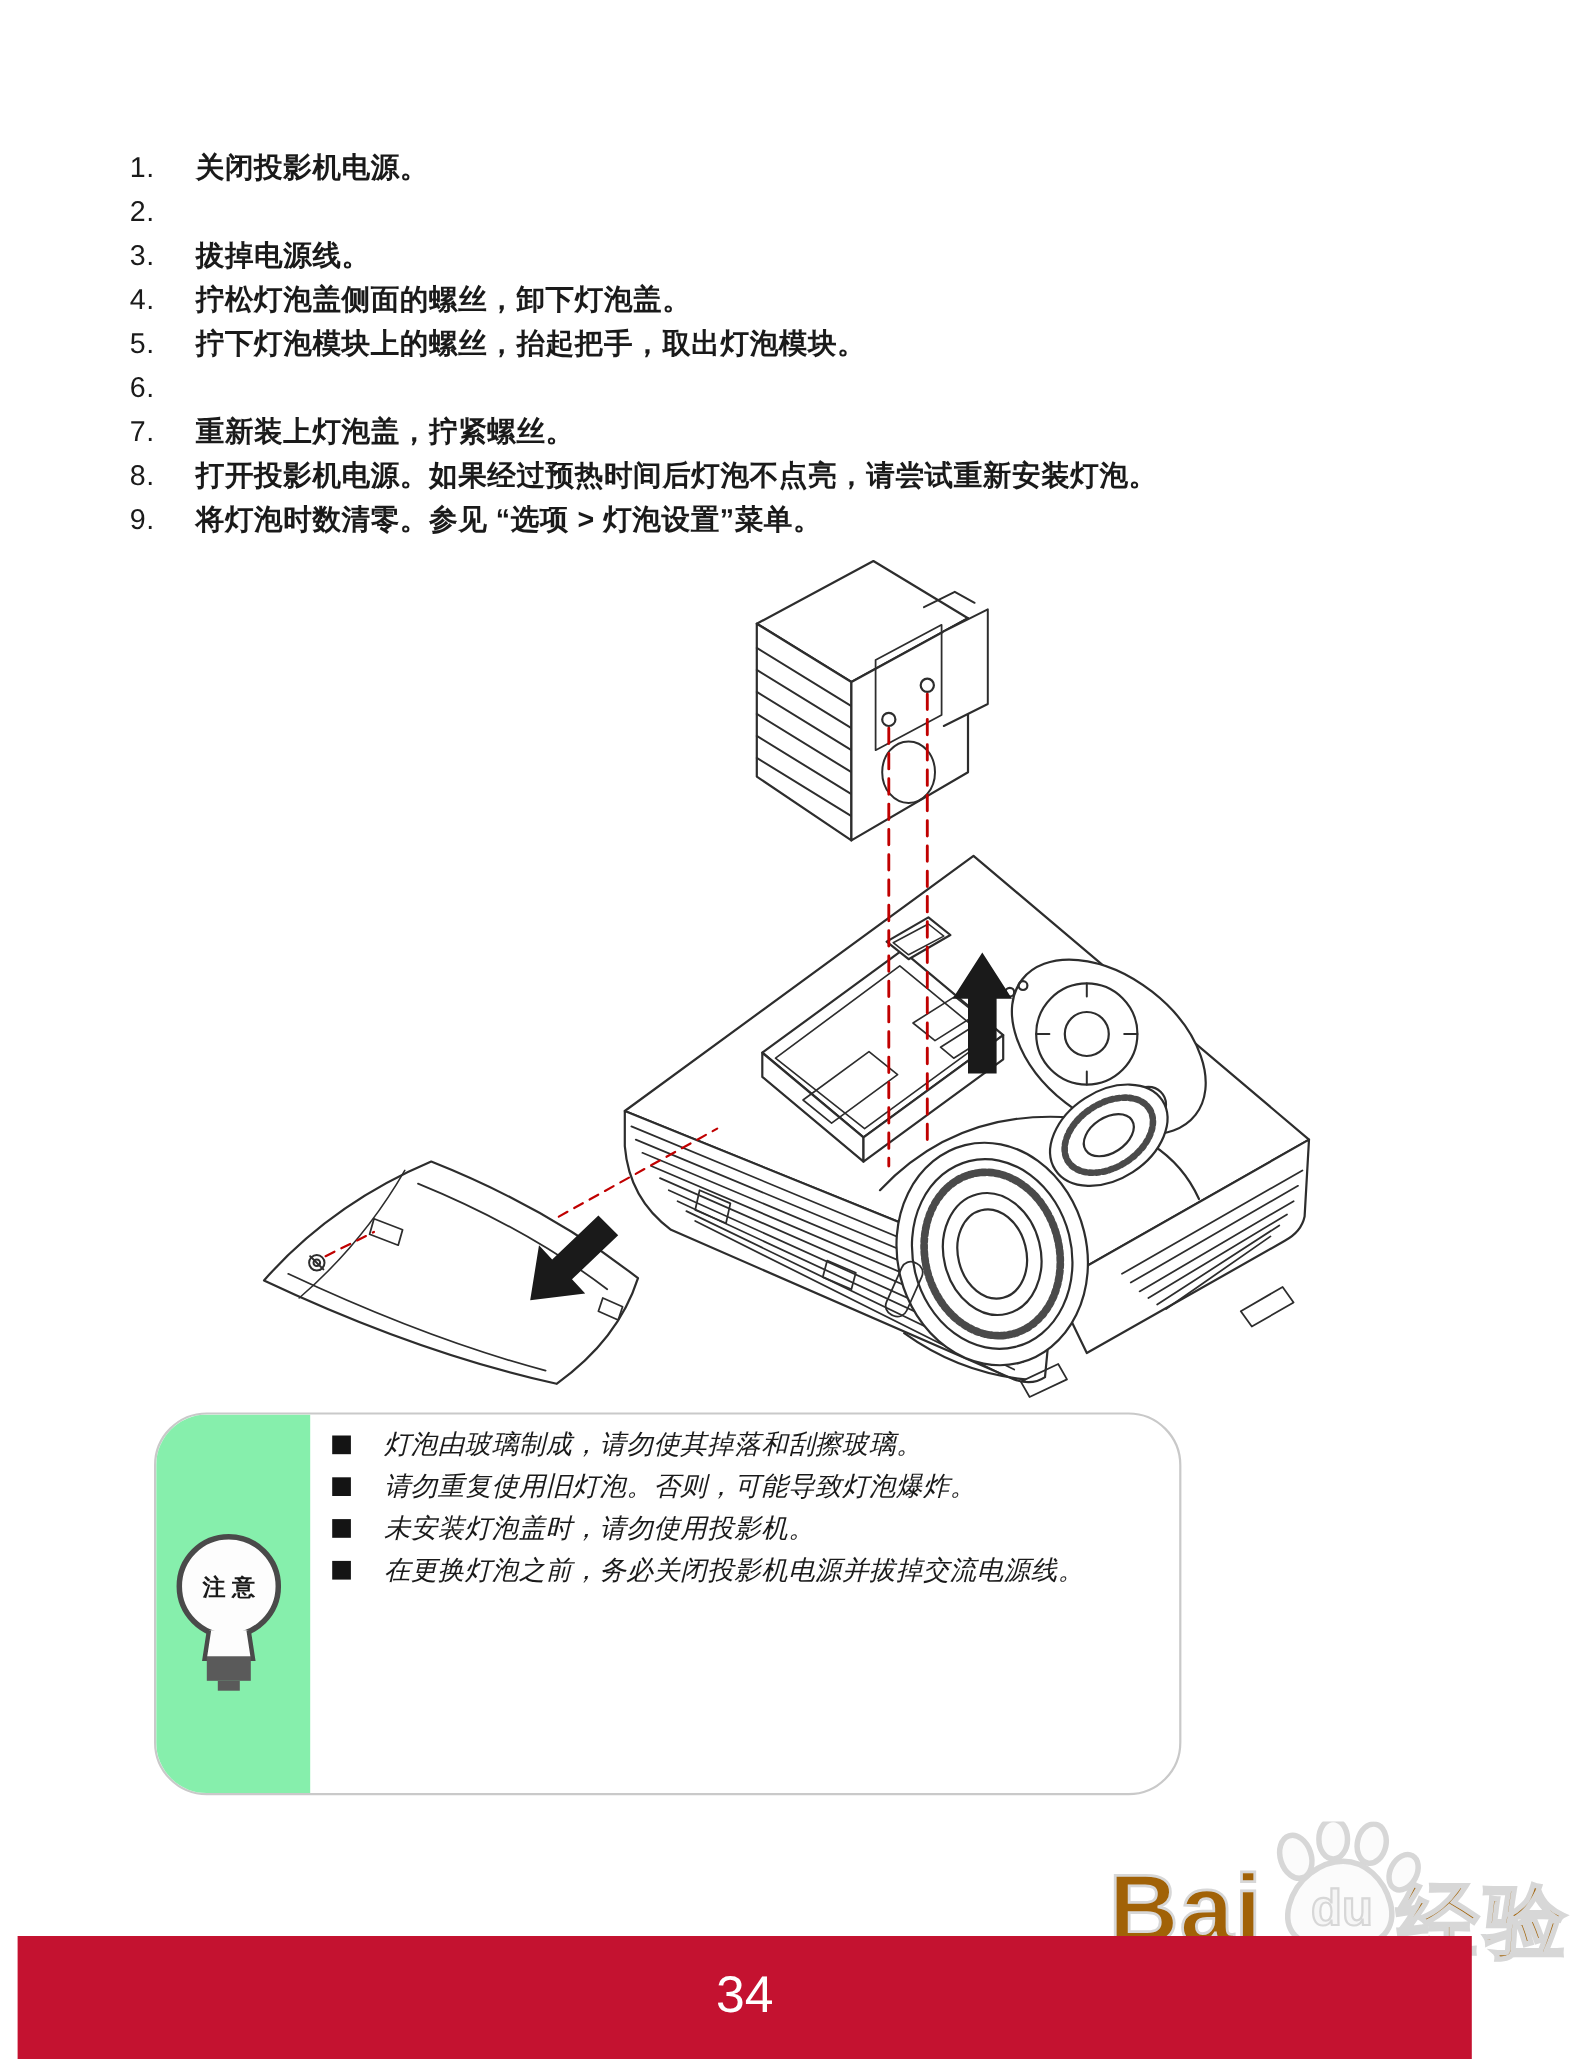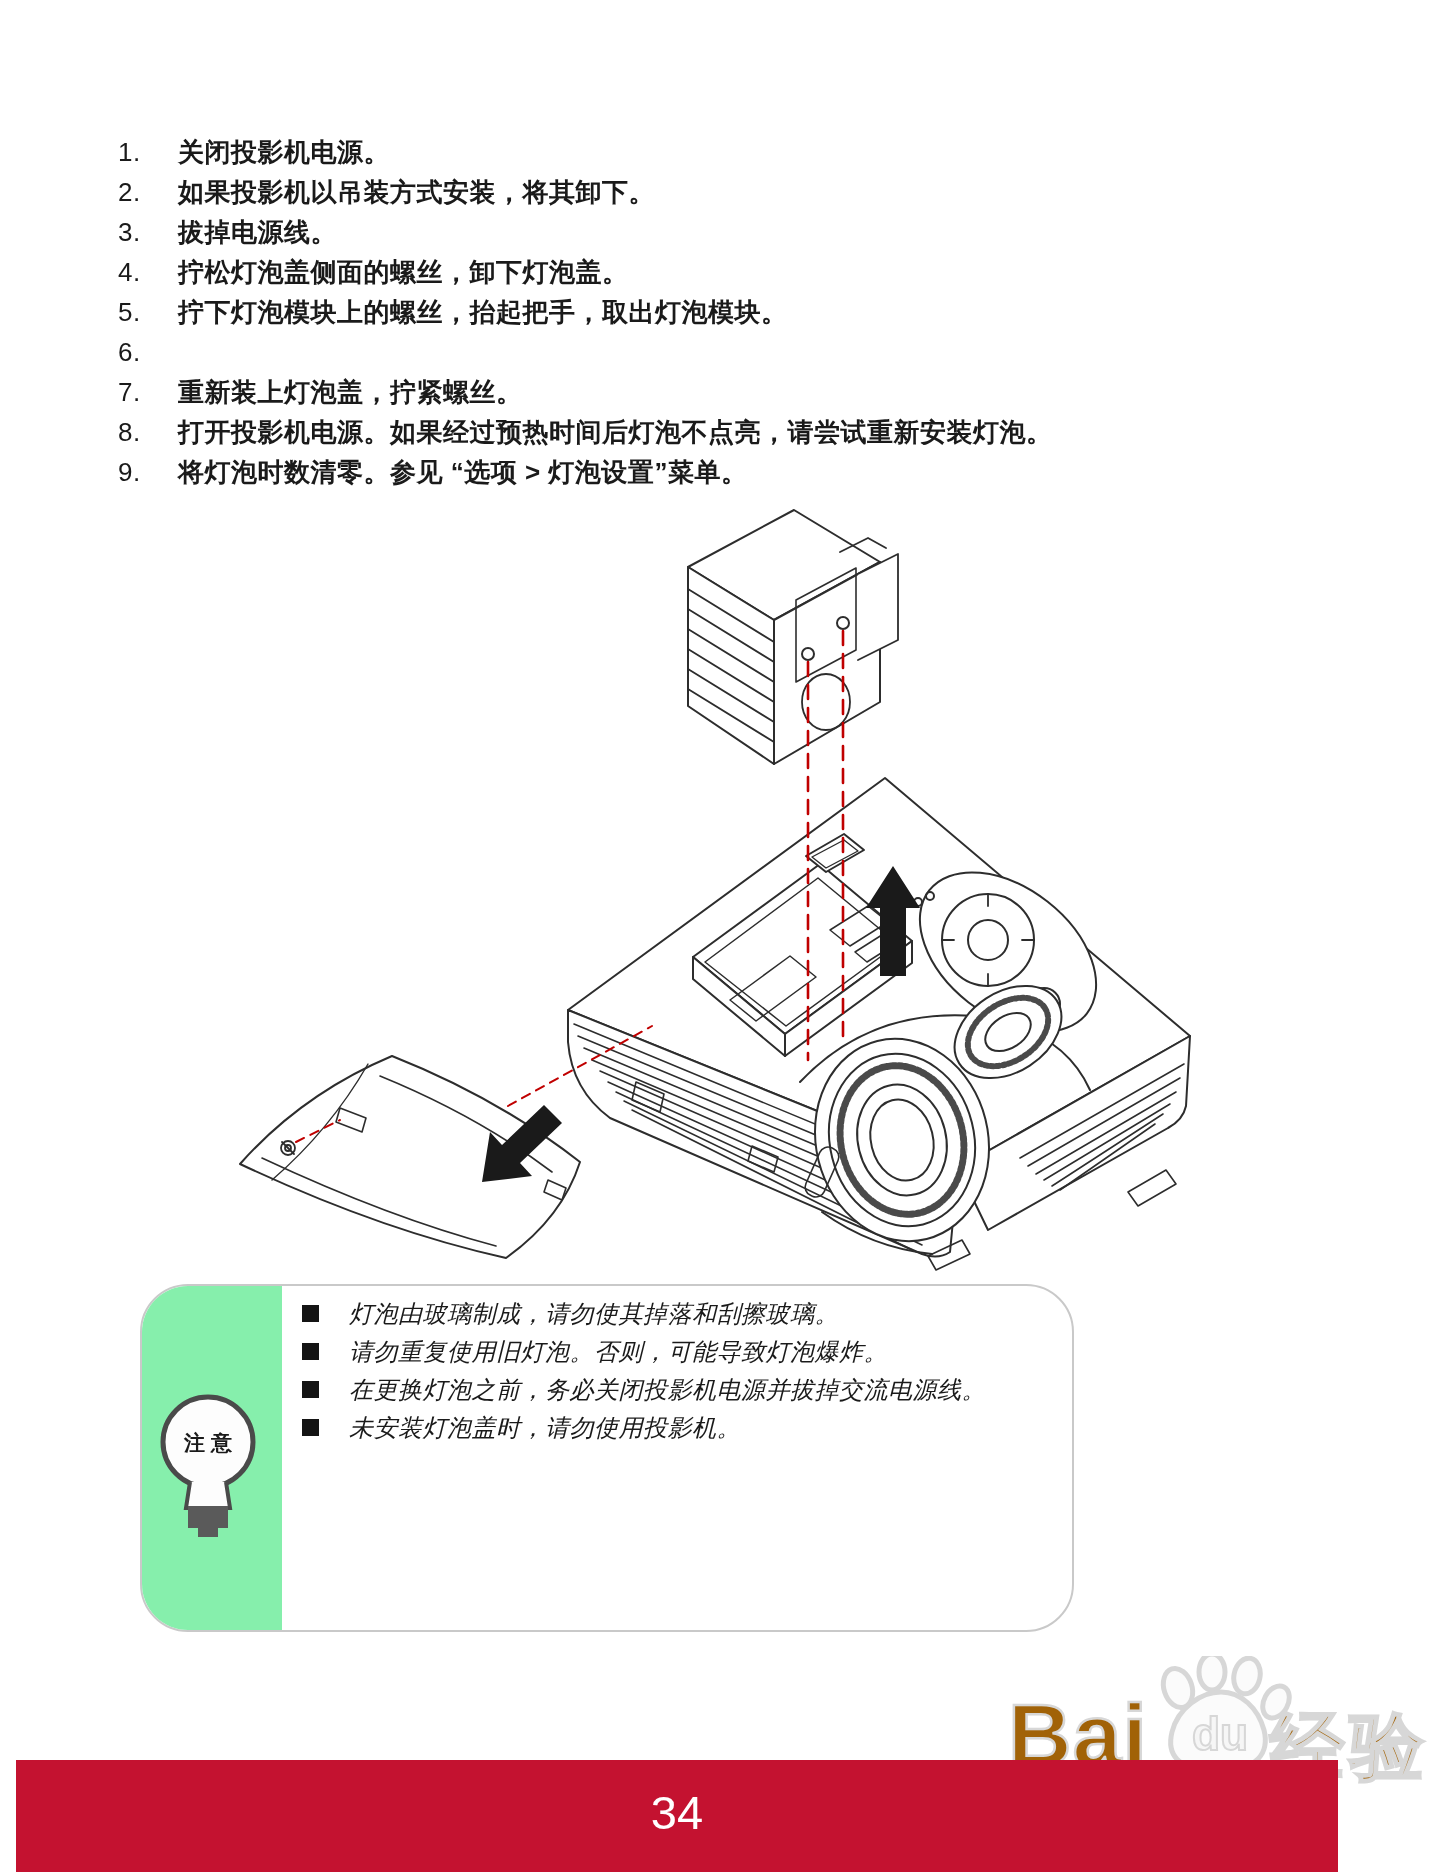--- a/index.html
+++ b/index.html
@@ -40,21 +40,20 @@
 </head>
 <body>
 
 <div class="steps">
   <div class="step">
     <span class="num">1.</span>
     <span class="txt">关闭投影机电源。</span>
   </div>
   <div class="step">
     <span class="num">2.</span>
-    <span class="txt">如果投影机以吊装方式安装，将其卸下。</span>
   </div>
   <div class="step">
     <span class="num">3.</span>
     <span class="txt">拔掉电源线。</span>
   </div>
   <div class="step">
     <span class="num">4.</span>
     <span class="txt">拧松灯泡盖侧面的螺丝，卸下灯泡盖。</span>
   </div>
   <div class="step">
@@ -217,25 +216,25 @@
     <div class="note-item">
       <span class="sq"></span>
       <span>灯泡由玻璃制成，请勿使其掉落和刮擦玻璃。</span>
     </div>
     <div class="note-item">
       <span class="sq"></span>
       <span>请勿重复使用旧灯泡。否则，可能导致灯泡爆炸。</span>
     </div>
     <div class="note-item">
       <span class="sq"></span>
+      <span>未安装灯泡盖时，请勿使用投影机。</span>
+    </div>
+    <div class="note-item">
+      <span class="sq"></span>
       <span>在更换灯泡之前，务必关闭投影机电源并拔掉交流电源线。</span>
-    </div>
-    <div class="note-item">
-      <span class="sq"></span>
-      <span>未安装灯泡盖时，请勿使用投影机。</span>
     </div>
   </div>
 </div>
 
 <div class="wm">
   <span class="wm-txt wm-bai">Bai</span>
   <svg class="wm-paw" width="150" height="124" viewBox="0 0 150 124" xmlns="http://www.w3.org/2000/svg">
     <g fill="#fbfbfb" stroke="#d7d7d7" stroke-width="5">
       <ellipse cx="32" cy="32" rx="14" ry="20" transform="rotate(-18 32 32)"></ellipse>
       <ellipse cx="66" cy="16" rx="13" ry="18"></ellipse>

